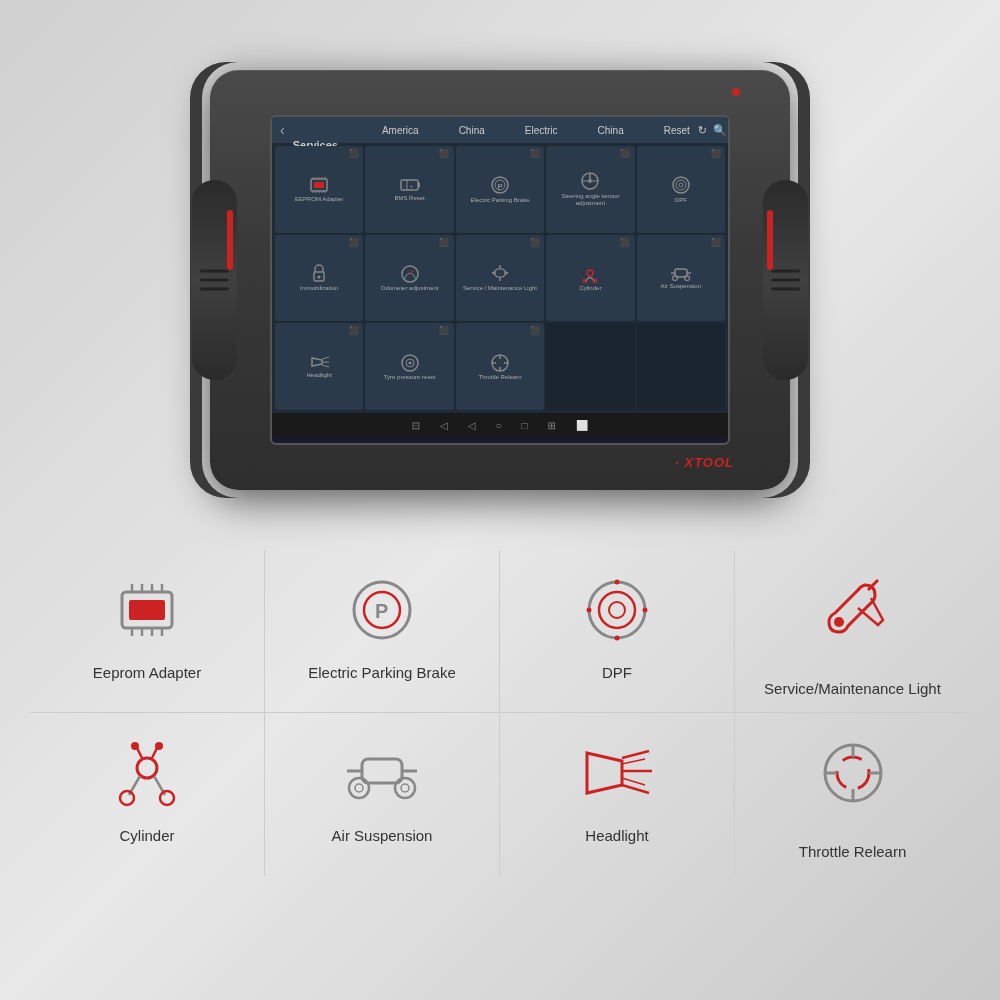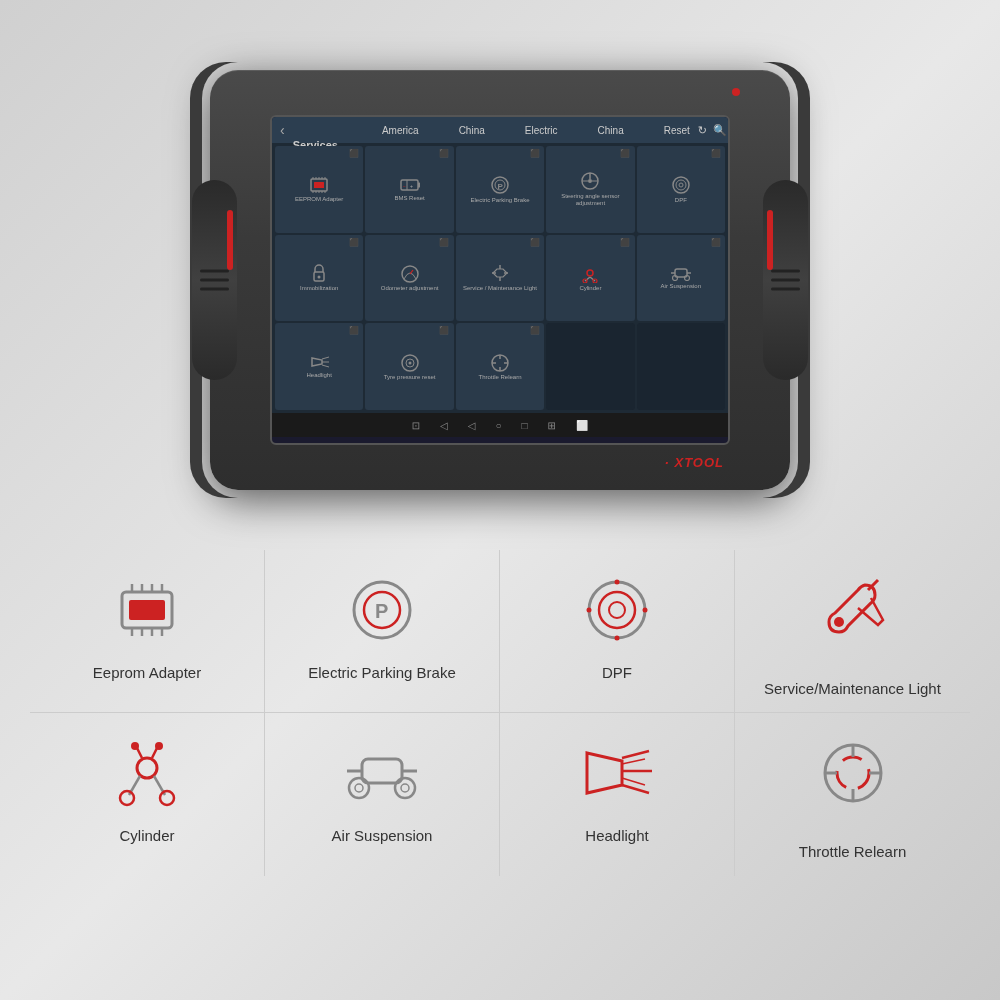--- a/index.html
+++ b/index.html
@@ -205,21 +205,21 @@
 
     .nav-btn {
       color: #888;
       font-size: 10px;
     }
 
     
     .device-brand {
       position: absolute;
       bottom: 20px;
-      right: 66px;
+      right: 56px;
       color: #cc2222;
       font-size: 13px;
       font-style: italic;
       font-weight: bold;
       letter-spacing: 1px;
     }
 
     
     .device-led {
       position: absolute;

